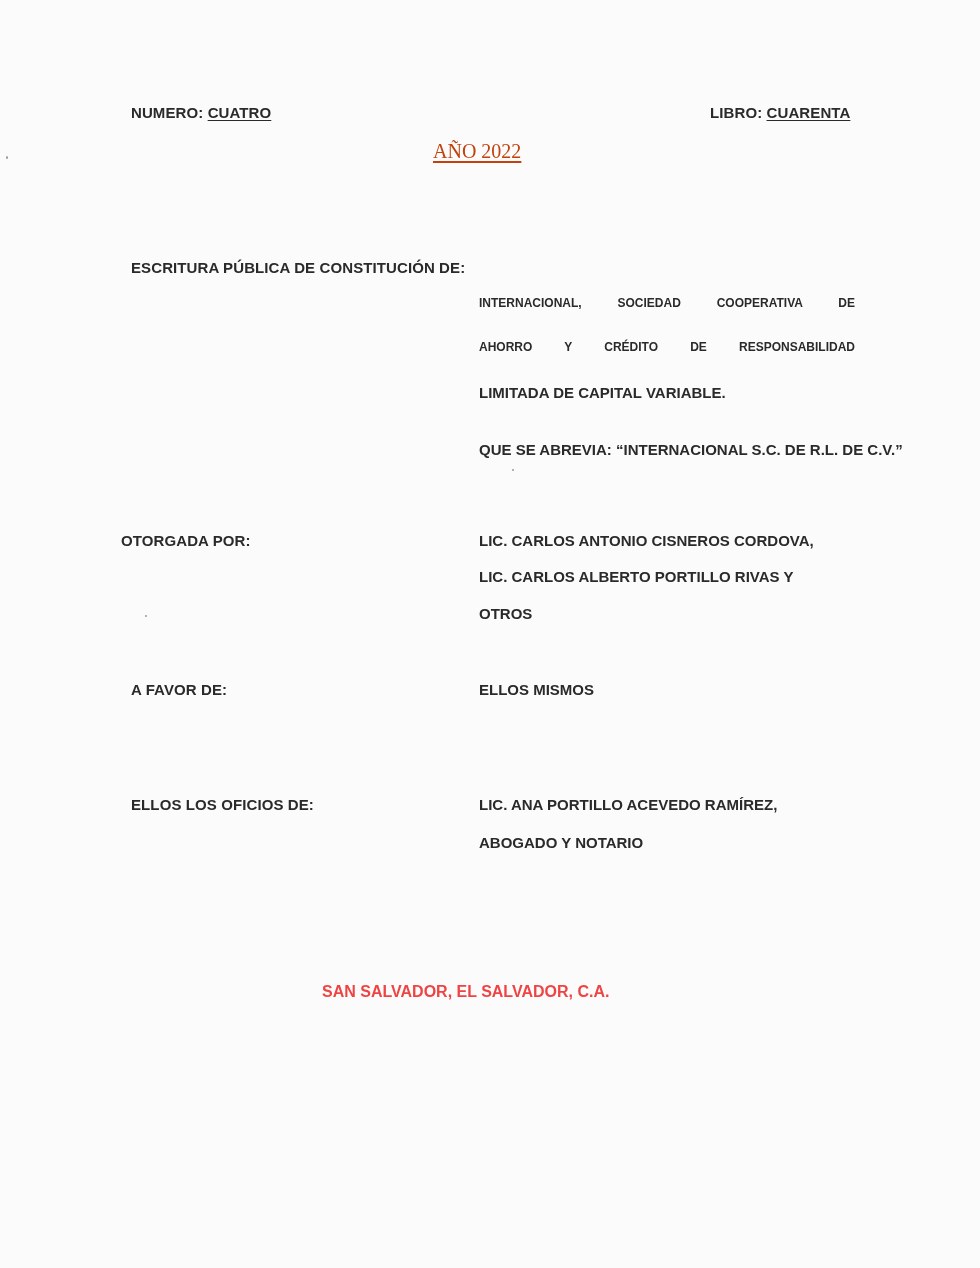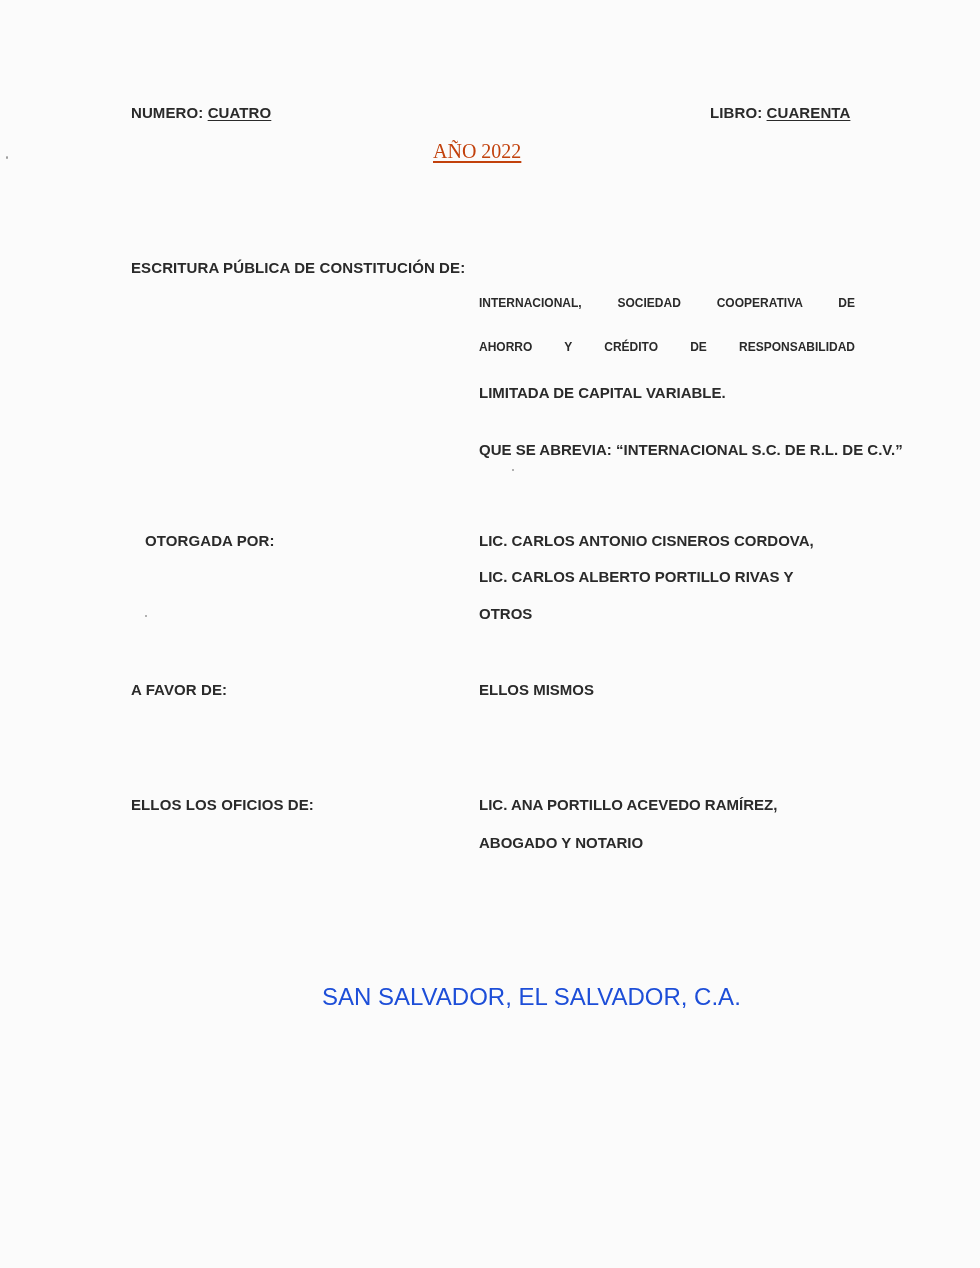--- a/index.html
+++ b/index.html
@@ -18,21 +18,21 @@
     font-family: "Liberation Serif", "DejaVu Serif", serif;
     font-weight: normal; font-size: 20px; color: #c2410c;
     text-decoration: underline; text-underline-offset: 3px;
   }
   .right-col { font-weight: bold; font-size: 15px; }
   .just {
     width: 376px; text-align: justify; text-align-last: justify;
     white-space: normal; font-weight: bold; font-size: 12px;
   }
   .small { font-weight: bold; font-size: 15px; }
-  .footer { font-weight: normal; font-size: 24px; color: #1d4ed8; }
+  .footer { font-weight: bold; font-size: 16px; color: #ef4444; }
   .speck { position: absolute; background: #999; border-radius: 50%; }
 </style>
 </head>
 <body>
 
 <div class="abs lbl" style="left:131px; top:104px;">
   <span>NUMERO:</span>
   <span class="u">CUATRO</span>
 </div>
 <div class="abs lbl" style="left:710px; top:104px;text-align:right;">
@@ -40,21 +40,21 @@
   <span class="u">CUARENTA</span>
 </div>
 <div class="abs title" style="left:433px; top:140px;">AÑO 2022</div>
 
 <div class="abs lbl" style="left:131px; top:259px;">ESCRITURA PÚBLICA DE CONSTITUCIÓN DE:</div>
 <div class="abs just" style="left:479px; top:296px;">INTERNACIONAL, SOCIEDAD COOPERATIVA DE</div>
 <div class="abs just" style="left:479px; top:340px;">AHORRO Y CRÉDITO DE RESPONSABILIDAD</div>
 <div class="abs right-col" style="left:479px; top:384px;">LIMITADA DE CAPITAL VARIABLE.</div>
 <div class="abs small" style="left:479px; top:441px;">QUE SE ABREVIA: “INTERNACIONAL S.C. DE R.L. DE C.V.”</div>
 
-<div class="abs lbl" style="left:145px; top:532px;">OTORGADA POR:</div>
+<div class="abs lbl" style="left:121px; top:532px;">OTORGADA POR:</div>
 <div class="abs right-col" style="left:479px; top:532px;">LIC. CARLOS ANTONIO CISNEROS CORDOVA,</div>
 <div class="abs right-col" style="left:479px; top:568px;">LIC. CARLOS ALBERTO PORTILLO RIVAS Y</div>
 <div class="abs right-col" style="left:479px; top:605px;text-align:center;">OTROS</div>
 
 <div class="abs lbl" style="left:131px; top:681px;">A FAVOR DE:</div>
 <div class="abs right-col" style="left:479px; top:681px;">ELLOS MISMOS</div>
 
 <div class="abs lbl" style="left:131px; top:796px;">ELLOS LOS OFICIOS DE:</div>
 <div class="abs right-col" style="left:479px; top:796px;">LIC. ANA PORTILLO ACEVEDO RAMÍREZ,</div>
 <div class="abs right-col" style="left:479px; top:834px;">ABOGADO Y NOTARIO</div>

